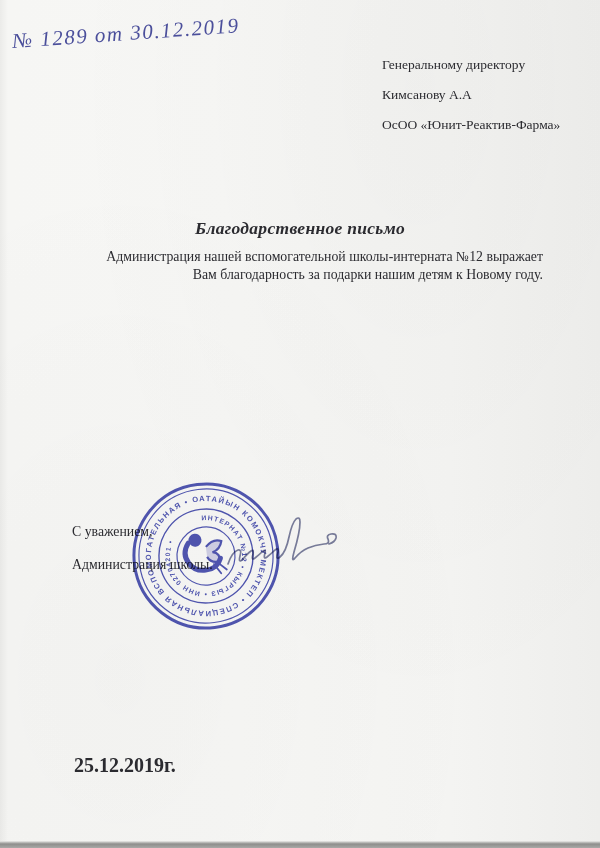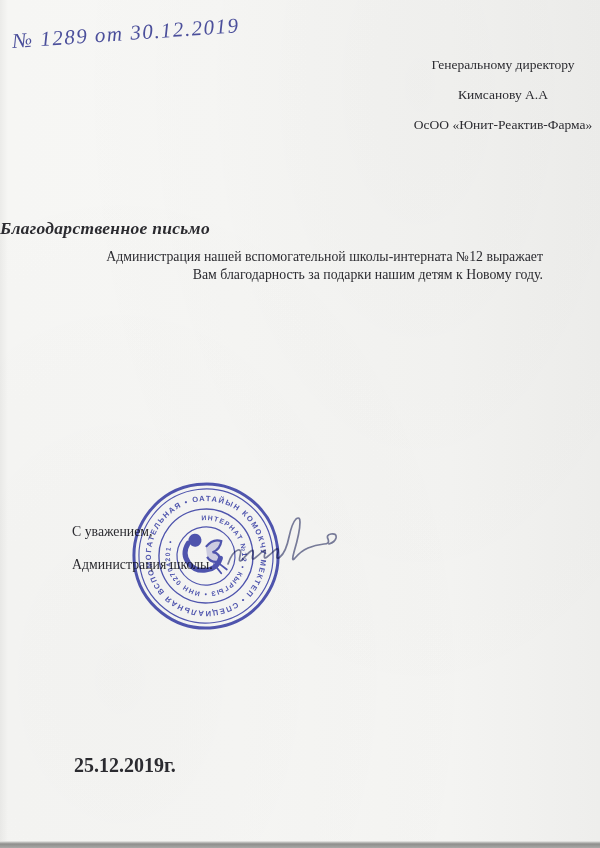--- a/index.html
+++ b/index.html
@@ -32,27 +32,27 @@
     position: absolute; left: 12px; top: 20px; width: 260px;
     transform: rotate(-4deg);
     font-style: italic;
     font-size: 21px;
     letter-spacing: 1.5px;
     color: #4b4f9b;
     white-space: nowrap;
   }
   .recipient {
     position: absolute; left: 382px; top: 50px; width: 180px;
-    text-align: center;
+    text-align: left;
     font-size: 13.5px;
     line-height: 30px;
-    margin-left: 31px;
   }
   .letter-title {
     position: absolute; left: 0; top: 218px; width: 600px;
+    text-align: center;
     font-weight: bold; font-style: italic;
     font-size: 17.5px;
     letter-spacing: 0.3px;
   }
   .body-text {
     position: absolute; left: 63px; top: 248px; width: 480px;
     font-size: 13.8px;
     line-height: 17.5px;
     text-align: right;
   }

